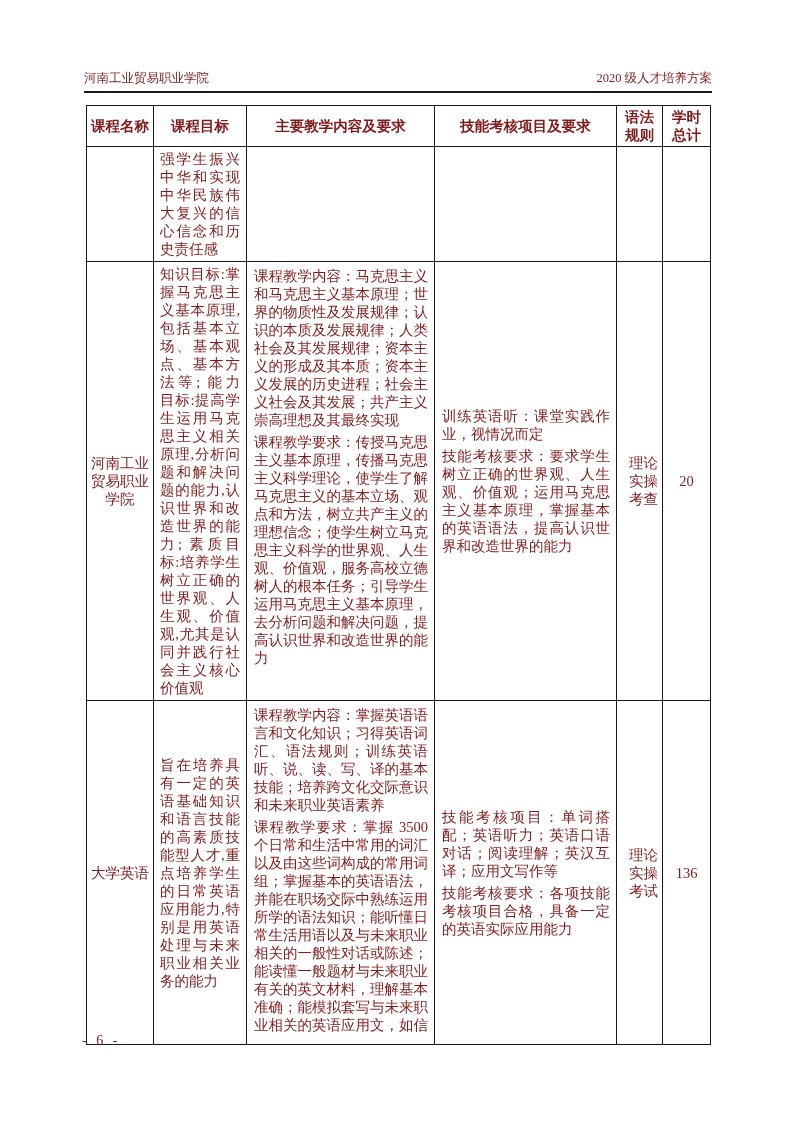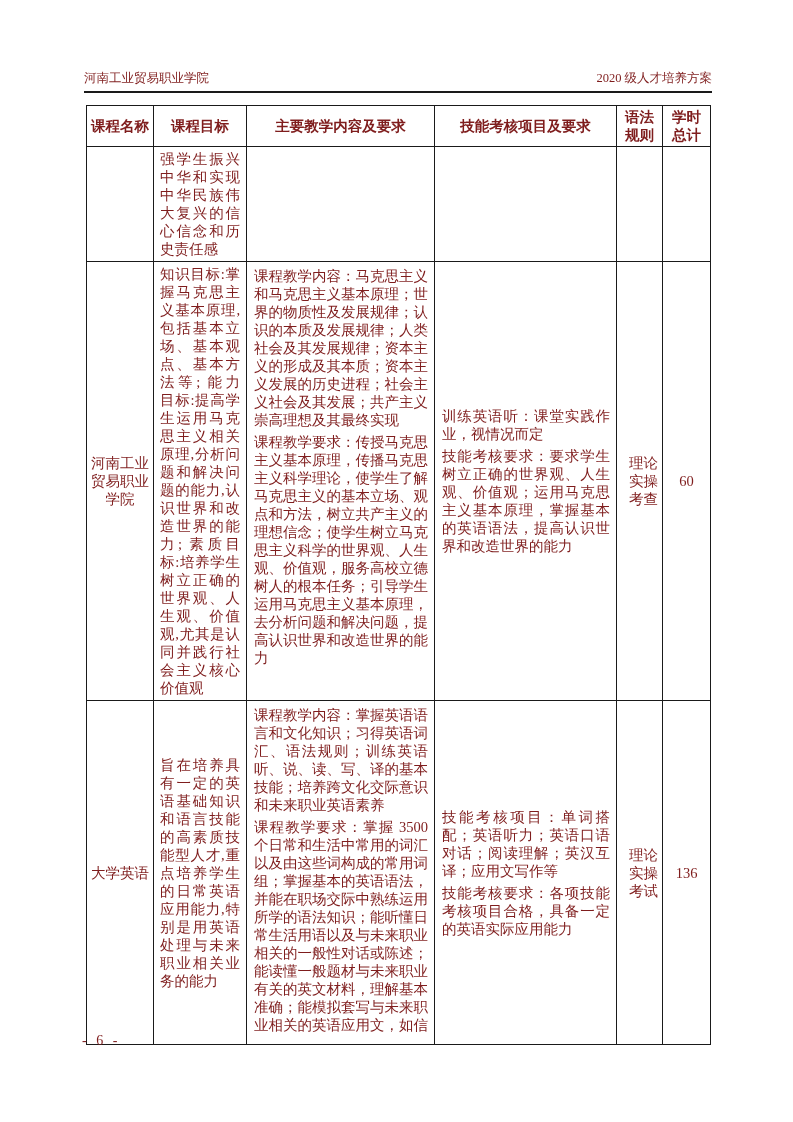--- a/index.html
+++ b/index.html
@@ -110,21 +110,21 @@
         <td class="obj">知识目标:掌握马克思主义基本原理,包括基本立场、基本观点、基本方法等; 能力目标:提高学生运用马克思主义相关原理,分析问题和解决问题的能力,认识世界和改造世界的能力; 素质目标:培养学生树立正确的世界观、人生观、价值观,尤其是认同并践行社会主义核心价值观</td>
         <td class="text">
           <div class="para">课程教学内容：马克思主义和马克思主义基本原理；世界的物质性及发展规律；认识的本质及发展规律；人类社会及其发展规律；资本主义的形成及其本质；资本主义发展的历史进程；社会主义社会及其发展；共产主义崇高理想及其最终实现</div>
           <div class="para">课程教学要求：传授马克思主义基本原理，传播马克思主义科学理论，使学生了解马克思主义的基本立场、观点和方法，树立共产主义的理想信念；使学生树立马克思主义科学的世界观、人生观、价值观，服务高校立德树人的根本任务；引导学生运用马克思主义基本原理，去分析问题和解决问题，提高认识世界和改造世界的能力</div>
         </td>
         <td class="assess">
           <div class="para">训练英语听：课堂实践作业，视情况而定</div>
           <div class="para">技能考核要求：要求学生树立正确的世界观、人生观、价值观；运用马克思主义基本原理，掌握基本的英语语法，提高认识世界和改造世界的能力</div>
         </td>
         <td class="method">理论实操考查</td>
-        <td class="hours">60</td>
+        <td class="hours">20</td>
       </tr>
       <tr class="row-2">
         <td class="name">大学英语</td>
         <td class="obj">旨在培养具有一定的英语基础知识和语言技能的高素质技能型人才,重点培养学生的日常英语应用能力,特别是用英语处理与未来职业相关业务的能力</td>
         <td class="text">
           <div class="para">课程教学内容：掌握英语语言和文化知识；习得英语词汇、语法规则；训练英语听、说、读、写、译的基本技能；培养跨文化交际意识和未来职业英语素养</div>
           <div class="para">课程教学要求：掌握 3500 个日常和生活中常用的词汇以及由这些词构成的常用词组；掌握基本的英语语法，并能在职场交际中熟练运用所学的语法知识；能听懂日常生活用语以及与未来职业相关的一般性对话或陈述；能读懂一般题材与未来职业有关的英文材料，理解基本准确；能模拟套写与未来职业相关的英语应用文，如信</div>
         </td>
         <td class="assess">
           <div class="para">技能考核项目：单词搭配；英语听力；英语口语对话；阅读理解；英汉互译；应用文写作等</div>

